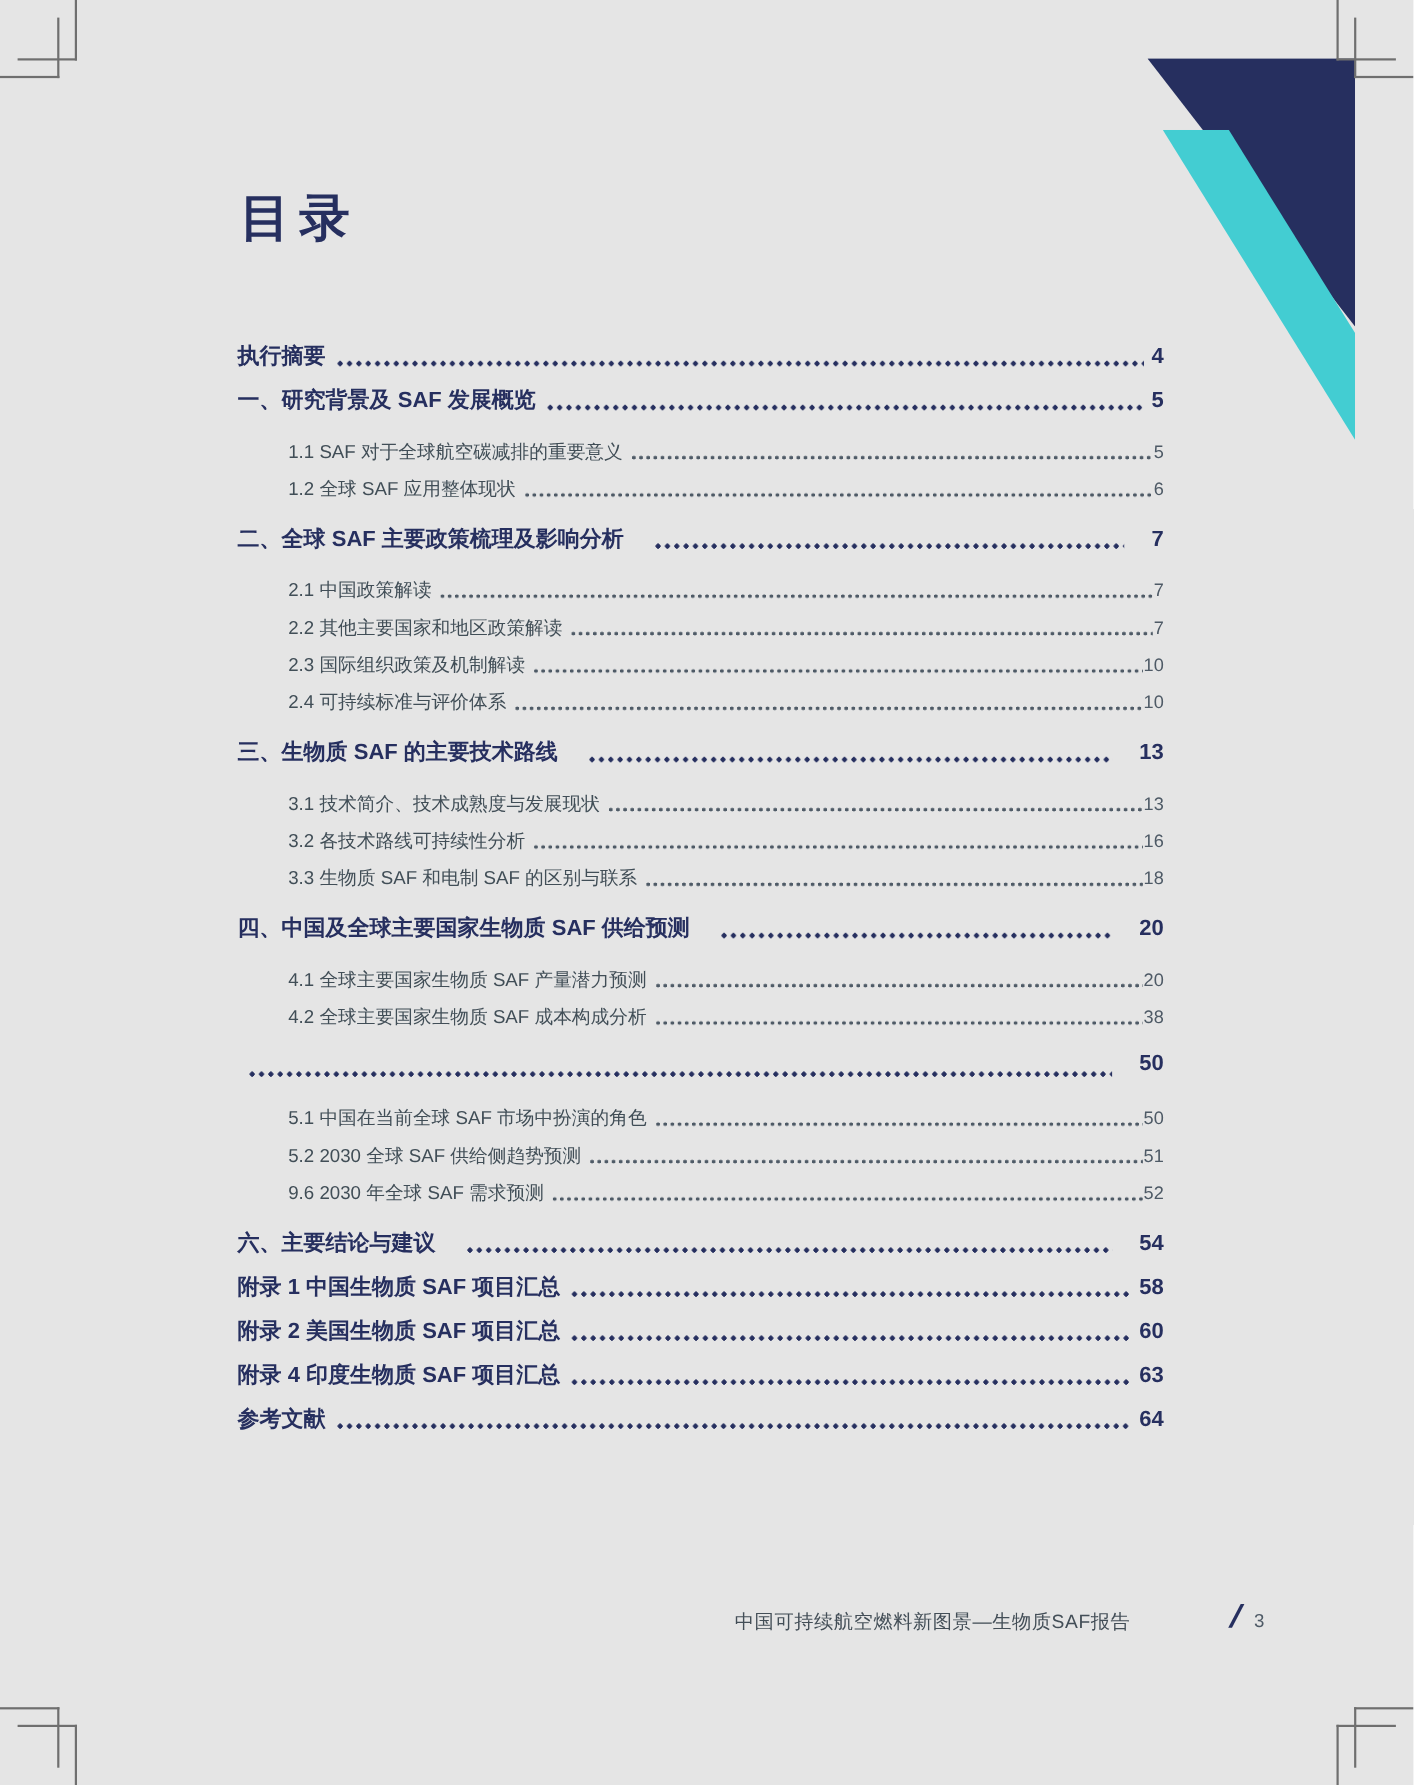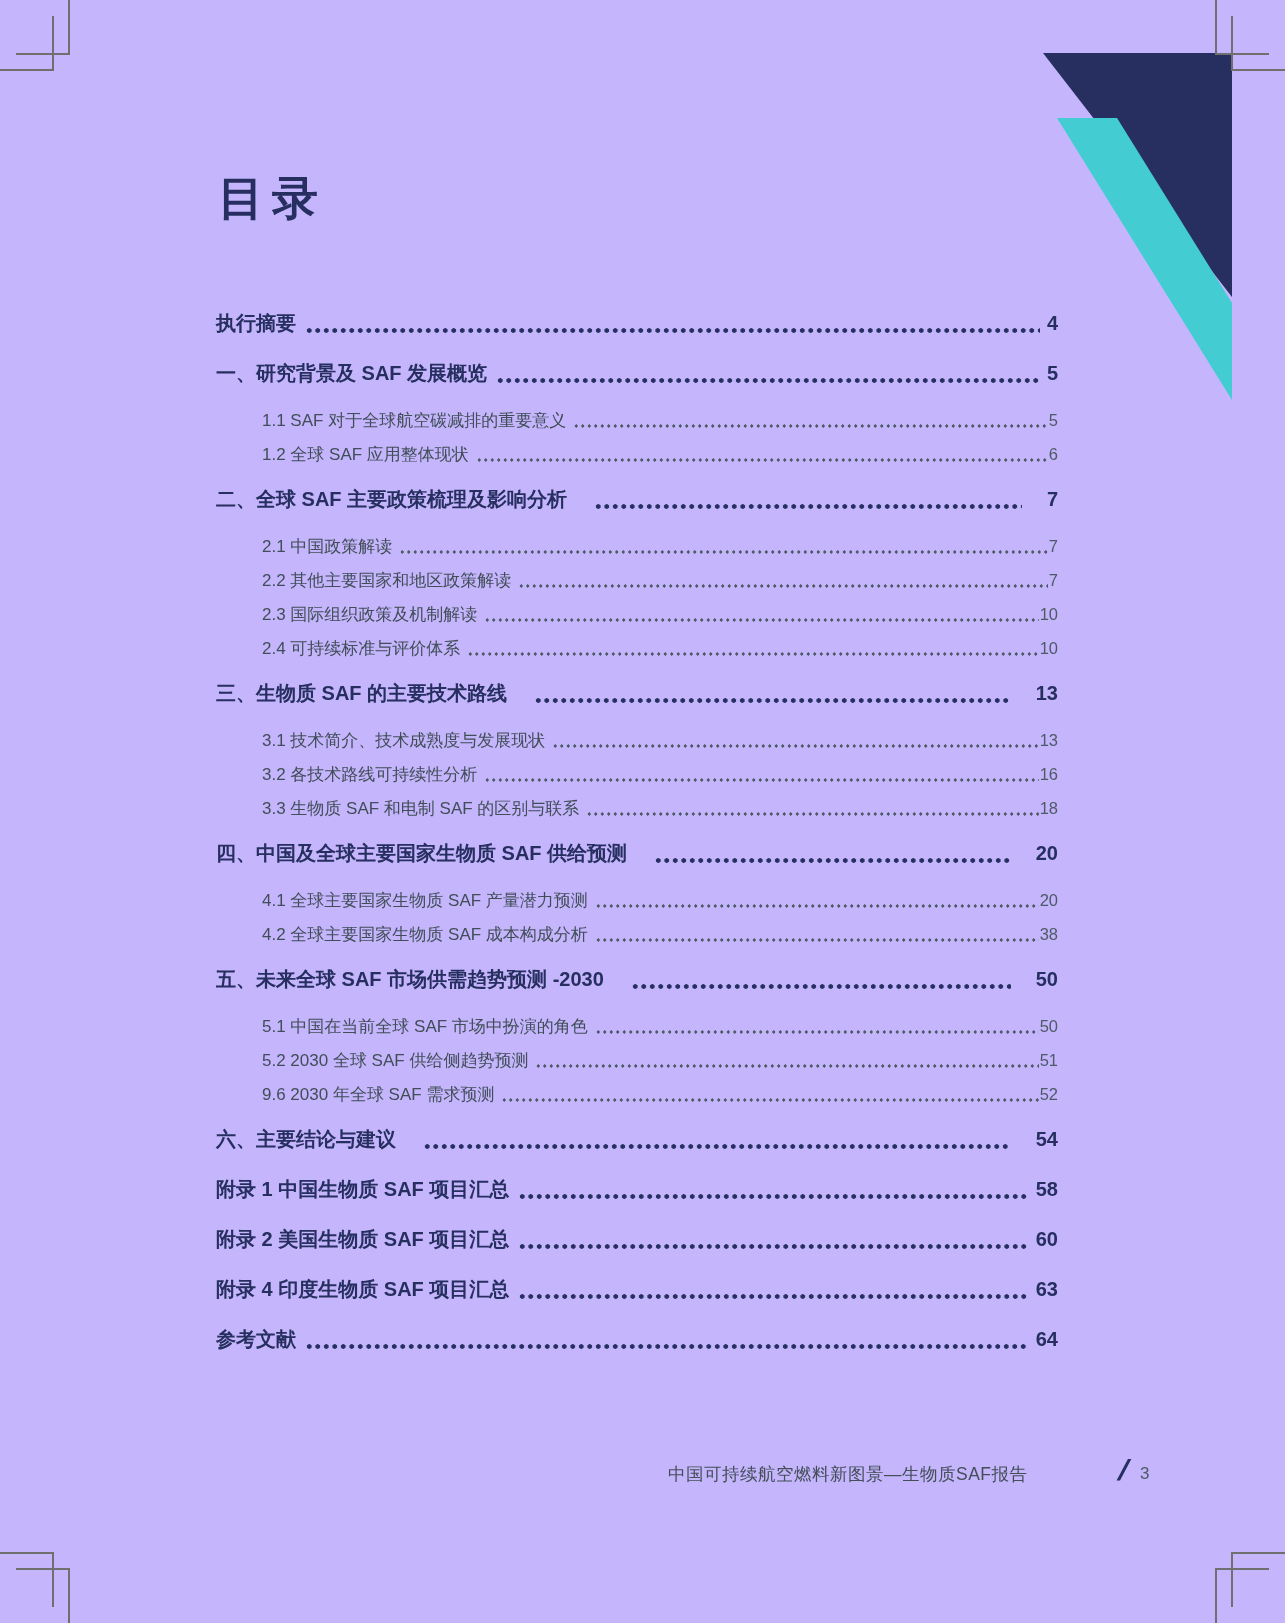--- a/index.html
+++ b/index.html
@@ -9,21 +9,21 @@
     --subdots:#4e5a66;
     --footer:#434e57;
     --mark:#6f6f6f;
   }
   *{margin:0;padding:0;box-sizing:border-box;}
   html,body{background:#ffffff;}
   body{
     width:1285px;height:1623px;position:relative;overflow:hidden;
     font-family:"Liberation Sans","DejaVu Sans",sans-serif;
   }
-  .page{position:absolute;inset:0;background:#c4b5fd;}
+  .page{position:absolute;inset:0;background:#e5e5e5;}
 
   
   .tri-navy{
     position:absolute;left:1043px;top:53px;width:189px;height:244px;
     background:var(--navy);
     clip-path:polygon(0 0,100% 0,100% 100%);
   }
   .tri-teal{
     position:absolute;left:1057px;top:118px;width:175px;height:282px;
     background:var(--teal);
@@ -60,21 +60,21 @@
   .lv1 .pagenum{font-size:20px;font-weight:700;color:var(--navy);}
 
   .lv2{height:24px;font-size:17px;font-weight:400;color:var(--subtext);padding-left:46px;text-align:center;}
   .lv2 .leader{
     height:4px;margin:0 1px 5px 7px;
     background-image:radial-gradient(circle,var(--subdots) 1.5px,transparent 1.75px);
     background-size:6.5px 4px;
   }
   .lv2 .pagenum{font-size:16.5px;color:var(--subdots);}
 
-  .lv1 + .lv1{margin-top:22px;}
+  .lv1 + .lv1{margin-top:12px;}
   .lv1 + .lv2{margin-top:21px;}
   .lv2 + .lv2{margin-top:10px;}
   .lv2 + .lv1{margin-top:19px;gap:18px;}
 
   
   .footer{
     position:absolute;left:0;top:1458px;width:1050px;height:40px;
   }
   .footer .report-title{
     position:absolute;left:668px;top:4px;
@@ -195,21 +195,20 @@
         <span class="label">4.1 全球主要国家生物质 SAF 产量潜力预测</span>
         <div class="leader"></div>
         <span class="pagenum">20</span>
       </div>
       <div class="row lv2">
         <span class="label">4.2 全球主要国家生物质 SAF 成本构成分析</span>
         <div class="leader"></div>
         <span class="pagenum">38</span>
       </div>
       <div class="row lv1">
-        <span class="label">五、未来全球 SAF 市场供需趋势预测 -2030</span>
         <div class="leader"></div>
         <span class="pagenum">50</span>
       </div>
       <div class="row lv2">
         <span class="label">5.1 中国在当前全球 SAF 市场中扮演的角色</span>
         <div class="leader"></div>
         <span class="pagenum">50</span>
       </div>
       <div class="row lv2">
         <span class="label">5.2 2030 全球 SAF 供给侧趋势预测</span>

